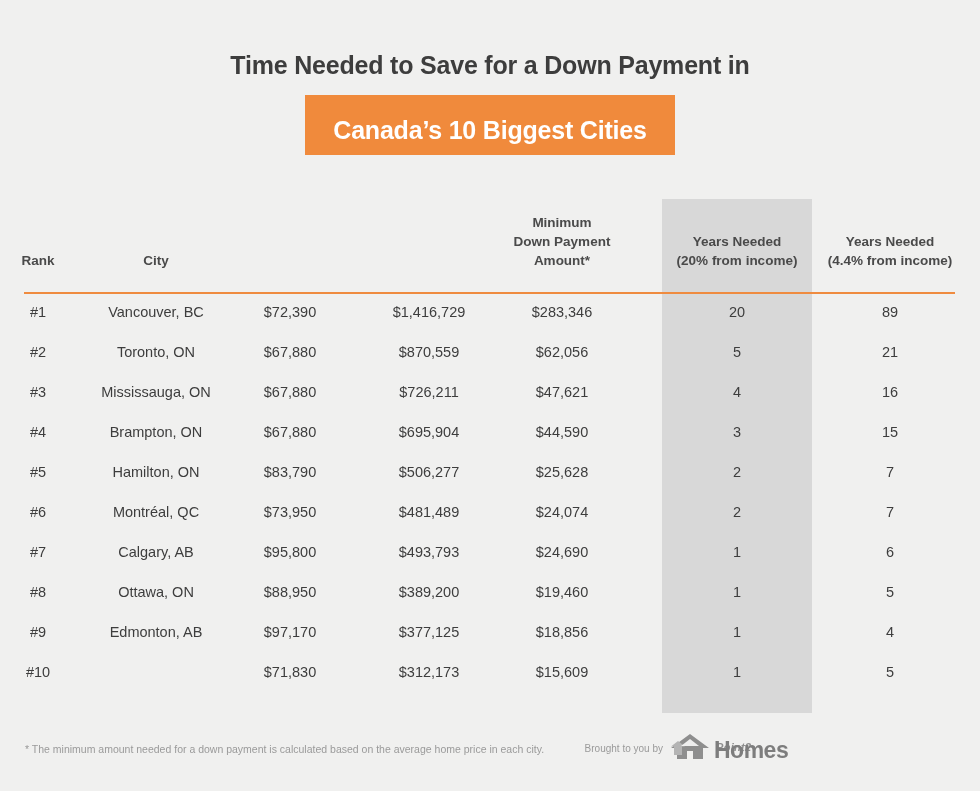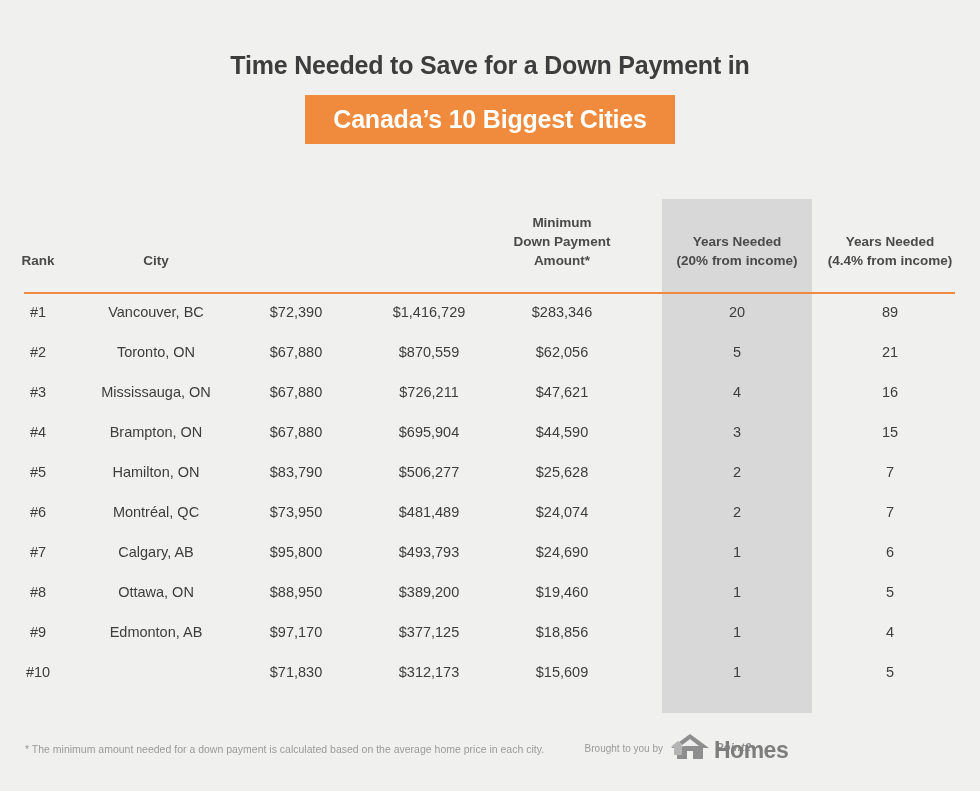--- a/index.html
+++ b/index.html
@@ -35,21 +35,21 @@
     line-height:34px;
   }
   .title-badge {
     display:inline-block;
     margin-top:13px;
     background:#f08a3c;
     color:#ffffff;
     font-size:25px;
     font-weight:bold;
     letter-spacing:-0.2px;
-    padding:10px 28px 11px 28px;
+    padding:21px 28px 11px 28px;
     line-height:28px;
   }
 
   
   .highlight-band {
     position:absolute;
     left:662px;
     top:199px;
     width:150px;
     height:514px;
@@ -107,21 +107,21 @@
     color:#3d3d3d;
     line-height:40px;
     transform:translateX(-50%);
     white-space:nowrap;
   }
   .cell.years { font-size:14.5px; }
 
   
   .c-rank    { left:38px;  }
   .c-city    { left:156px; }
-  .c-income  { left:296px; }
+  .c-income  { left:290px; }
   .c-price   { left:429px; }
   .c-down    { left:562px; }
   .c-y20     { left:737px; }
   .c-y44     { left:890px; }
 
   
   .h-rank   { left:38px;  width:90px;  }
   .h-city   { left:156px; width:110px;text-align:center; }
   .h-income { left:291px; width:180px; }
   .h-price  { left:423px; width:130px; }

